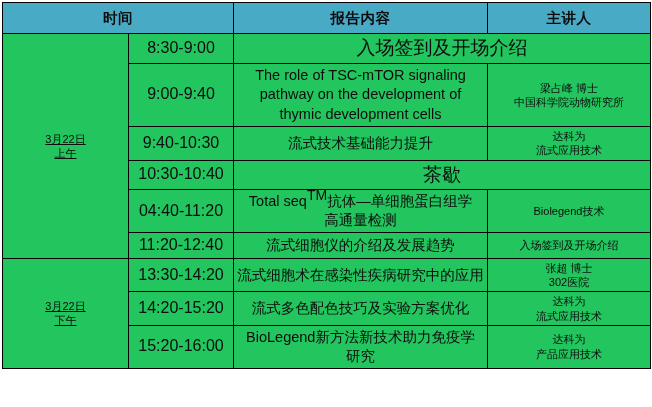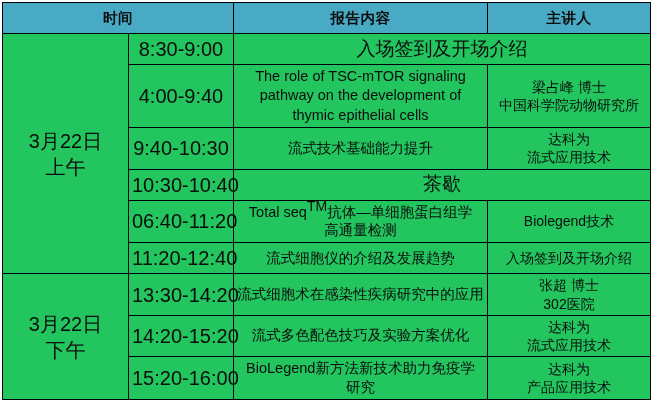--- a/index.html
+++ b/index.html
@@ -50,32 +50,33 @@
   }
 
   
   col.c-date    { width: 126px; }
   col.c-time    { width: 105px; }
   col.c-content { width: 254px; }
   col.c-speaker { width: 163px; }
 
   
   td.date {
-    font-size: 20px;
+    font-size: 11px;
     line-height: 1.72;
+    text-decoration: underline;
   }
   td.time {
-    font-size: 20px;
+    font-size: 16px;
     white-space: nowrap;
   }
   td.content {
     font-size: 14.5px;
   }
   td.speaker {
-    font-size: 14px;
+    font-size: 11px;
     line-height: 1.52;
   }
   td.full {
     font-size: 19px;
   }
 
   td.content.en {
     line-height: 1.34;
   }
 
@@ -112,25 +113,25 @@
       <tr>
         <td class="date" rowspan="6">
           <span class="ln">3月22日</span>
           <span class="ln">上午</span>
         </td>
         <td class="time">8:30-9:00</td>
         <td class="full" colspan="2">入场签到及开场介绍</td>
       </tr>
 
       <tr>
-        <td class="time">4:00-9:40</td>
+        <td class="time">9:00-9:40</td>
         <td class="content en">
           <span class="ln">The role of TSC-mTOR signaling</span>
           <span class="ln">pathway on the development of</span>
-          <span class="ln">thymic epithelial cells</span>
+          <span class="ln">thymic development cells</span>
         </td>
         <td class="speaker">
           <span class="ln">梁占峰 博士</span>
           <span class="ln">中国科学院动物研究所</span>
         </td>
       </tr>
 
       <tr>
         <td class="time">9:40-10:30</td>
         <td class="content">流式技术基础能力提升</td>
@@ -139,21 +140,21 @@
           <span class="ln">流式应用技术</span>
         </td>
       </tr>
 
       <tr>
         <td class="time">10:30-10:40</td>
         <td class="full" colspan="2">茶歇</td>
       </tr>
 
       <tr>
-        <td class="time">06:40-11:20</td>
+        <td class="time">04:40-11:20</td>
         <td class="content">
           <span class="ln"><span>Total seq</span><span class="sup">TM</span><span>抗体—单细胞蛋白组学</span></span>
           <span class="ln">高通量检测</span>
         </td>
         <td class="speaker">Biolegend技术</td>
       </tr>
 
       <tr>
         <td class="time">11:20-12:40</td>
         <td class="content">流式细胞仪的介绍及发展趋势</td>

